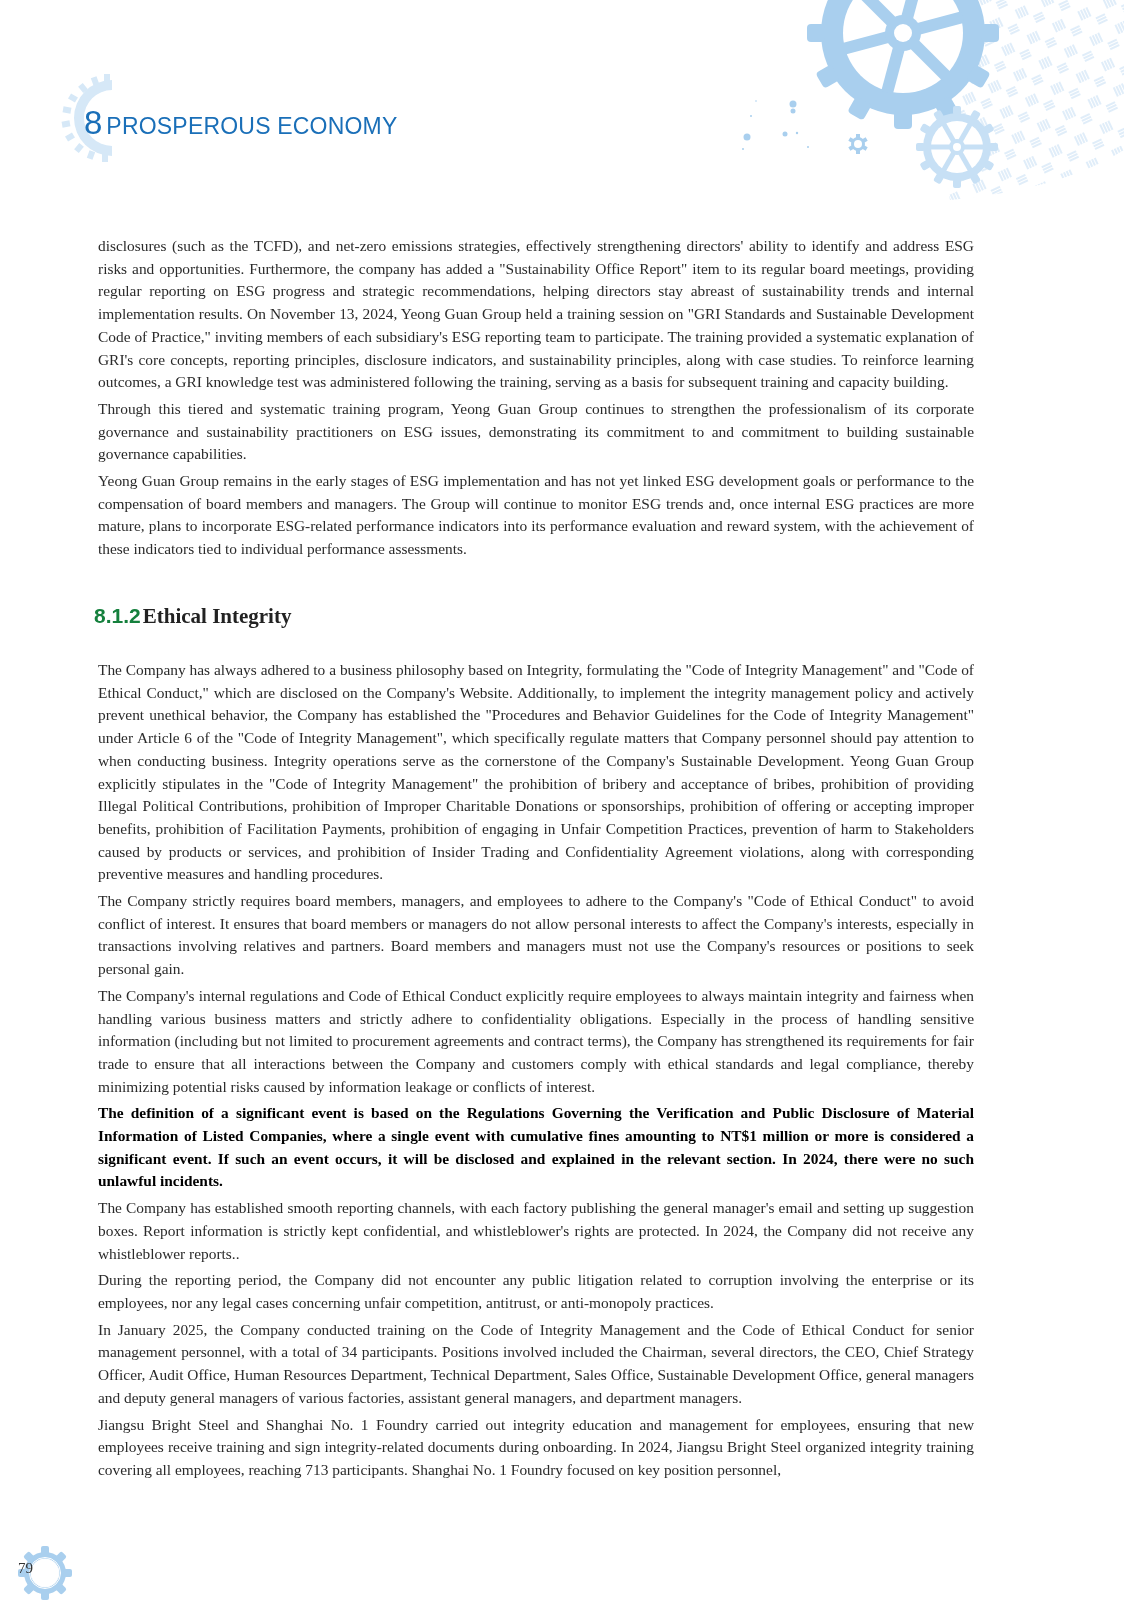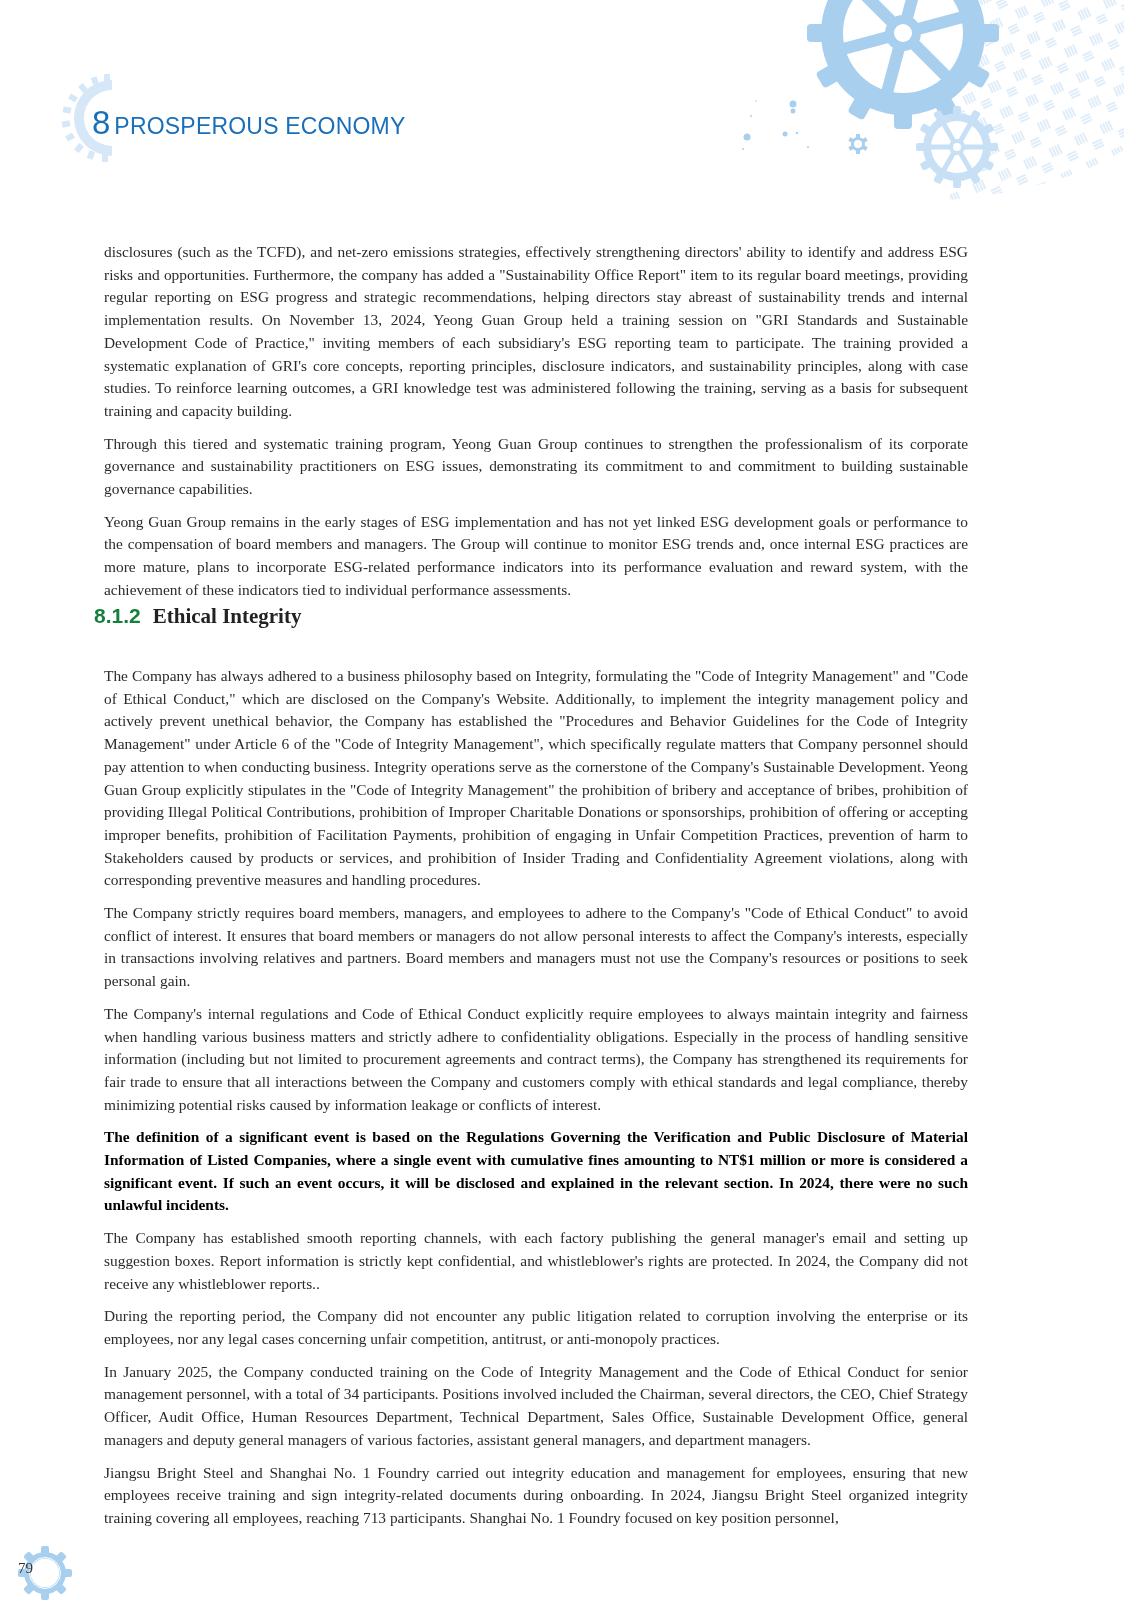--- a/index.html
+++ b/index.html
@@ -1,33 +1,33 @@
 <!DOCTYPE html>
 <html><head>
 <meta charset="utf-8">
 <style>
   html, body { margin: 0; padding: 0; background: #ffffff; }
   body { width: 1124px; height: 1600px; position: relative; overflow: hidden; }
   .page { position: absolute; left: 0; top: 0; width: 1124px; height: 1600px; }
 
   
   .hdr-gear { position: absolute; left: 52px; top: 74px; width: 70px; height: 88px; }
-  .chapter-title { position: absolute; left: 92px; top: 104px; color: #1a6fb8; font-family: "Liberation Sans", sans-serif; white-space: nowrap; }
+  .chapter-title { position: absolute; left: 84px; top: 104px; color: #1a6fb8; font-family: "Liberation Sans", sans-serif; white-space: nowrap; }
   .chapter-num { font-size: 33px; font-weight: normal; letter-spacing: 0; vertical-align: baseline; }
   .chapter-name { font-size: 23px; margin-left: 4px; letter-spacing: 0.2px; }
   .deco { position: absolute; right: 0; top: 0; width: 424px; height: 200px; }
 
   
   .body-text { position: absolute; left: 94px; width: 884px; font-family: "Liberation Serif", serif; font-size: 15.4px; line-height: 22.7px; color: #2a2a2a; text-align: justify; }
-  .body-text p { margin: 10px; }
+  .body-text p { margin: 4px; }
   .blue-bold { color: #000000; font-weight: bold; }
 
   .section-heading { position: absolute; left: 94px; top: 604px; white-space: nowrap; }
   .section-num { font-family: "Liberation Sans", sans-serif; font-weight: bold; color: #15803d; font-size: 21px; }
-  .section-name { font-family: "Liberation Serif", serif; font-weight: bold; color: #222; font-size: 21px; margin-left: 12px; }
+  .section-name { font-family: "Liberation Serif", serif; font-weight: bold; color: #222; font-size: 21px; margin-left: 2px; }
 
   
   .page-num-wrap { position: absolute; left: 18px; top: 1546px; width: 54px; height: 54px; }
   .page-num-text { position: absolute; left: 0; top: 14px; width: 54px; font-family: "Liberation Serif", serif; font-size: 15px; color: #333; }
 </style>
 </head>
 <body>
 
 <div class="page">
 

